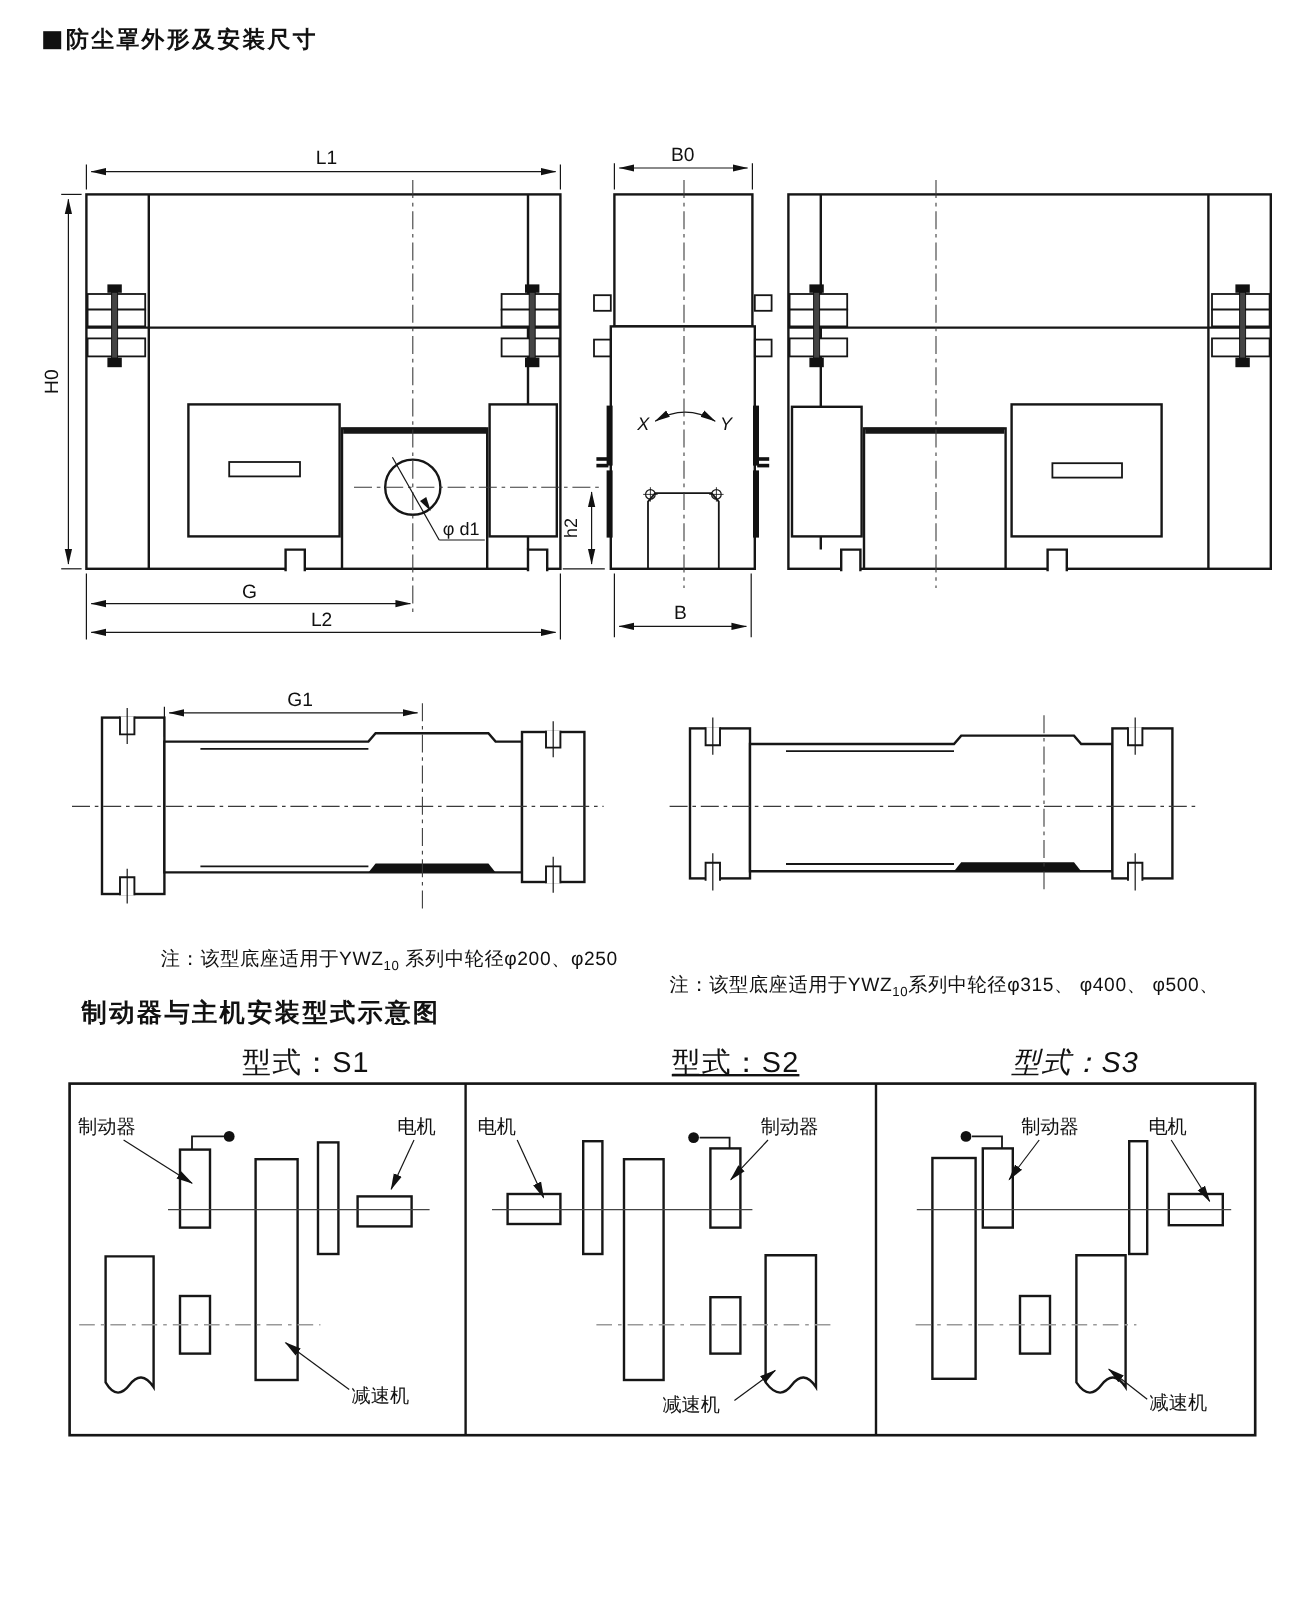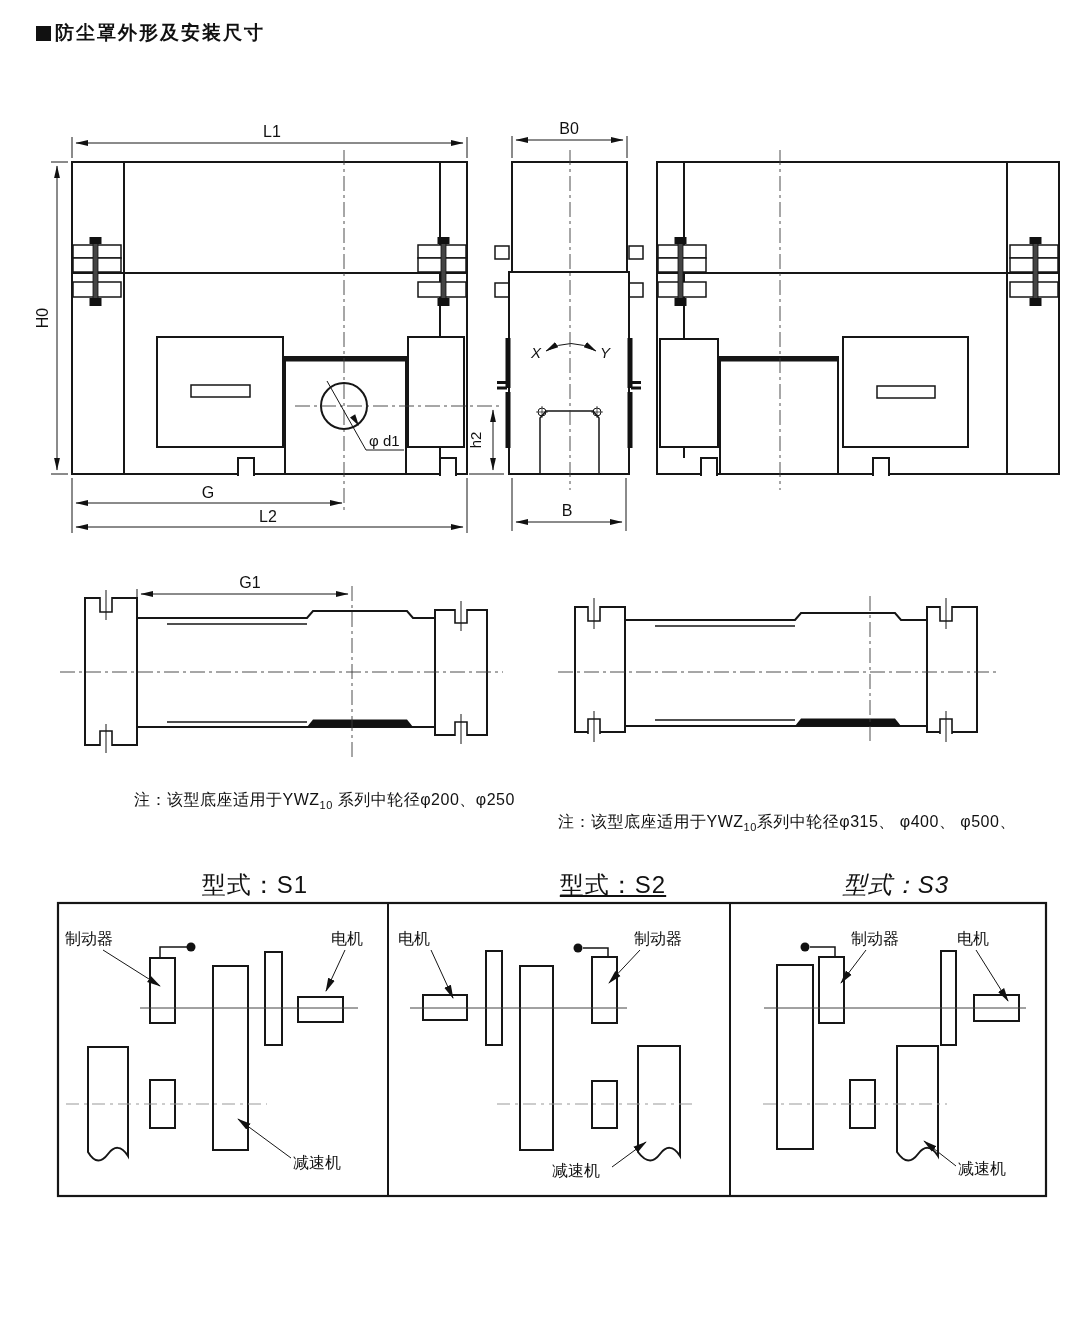--- a/index.html
+++ b/index.html
@@ -266,18 +266,19 @@
     </g>
   </svg>
 
   <div class="note" style="left:86px;top:788px;margin-left:48px;">
     <span>注：该型底座适用于YWZ</span><sub>10</sub><span> 系列中轮径φ200、φ250</span>
   </div>
   <div class="note" style="left:558px;top:786px;width:530px;margin-top:24px;">
     <span>注：该型底座适用于YWZ</span><sub>10</sub><span>系列中轮径φ315、 φ400、 φ500、</span>
   </div>
 
+  <div class="sec">制动器与主机安装型式示意图</div>
 
   <div class="ptitle" style="left:155px;">型式：S1</div>
   <div class="ptitle" style="left:513px;text-decoration:underline;">型式：S2</div>
   <div class="ptitle" style="left:796px;font-style:italic;">型式：S3</div>
 
 </div>
 
 </body></html>

